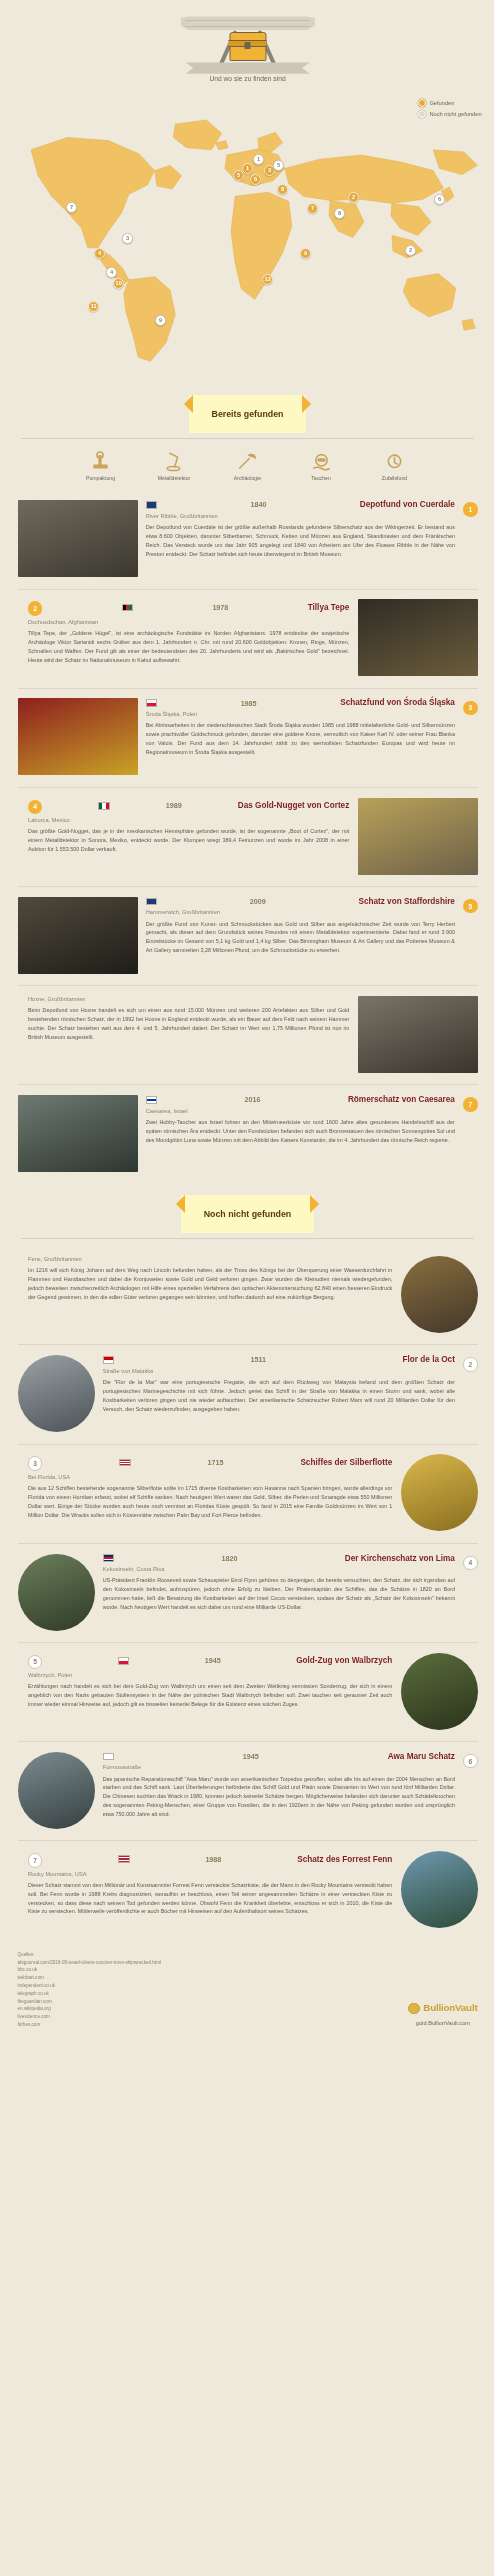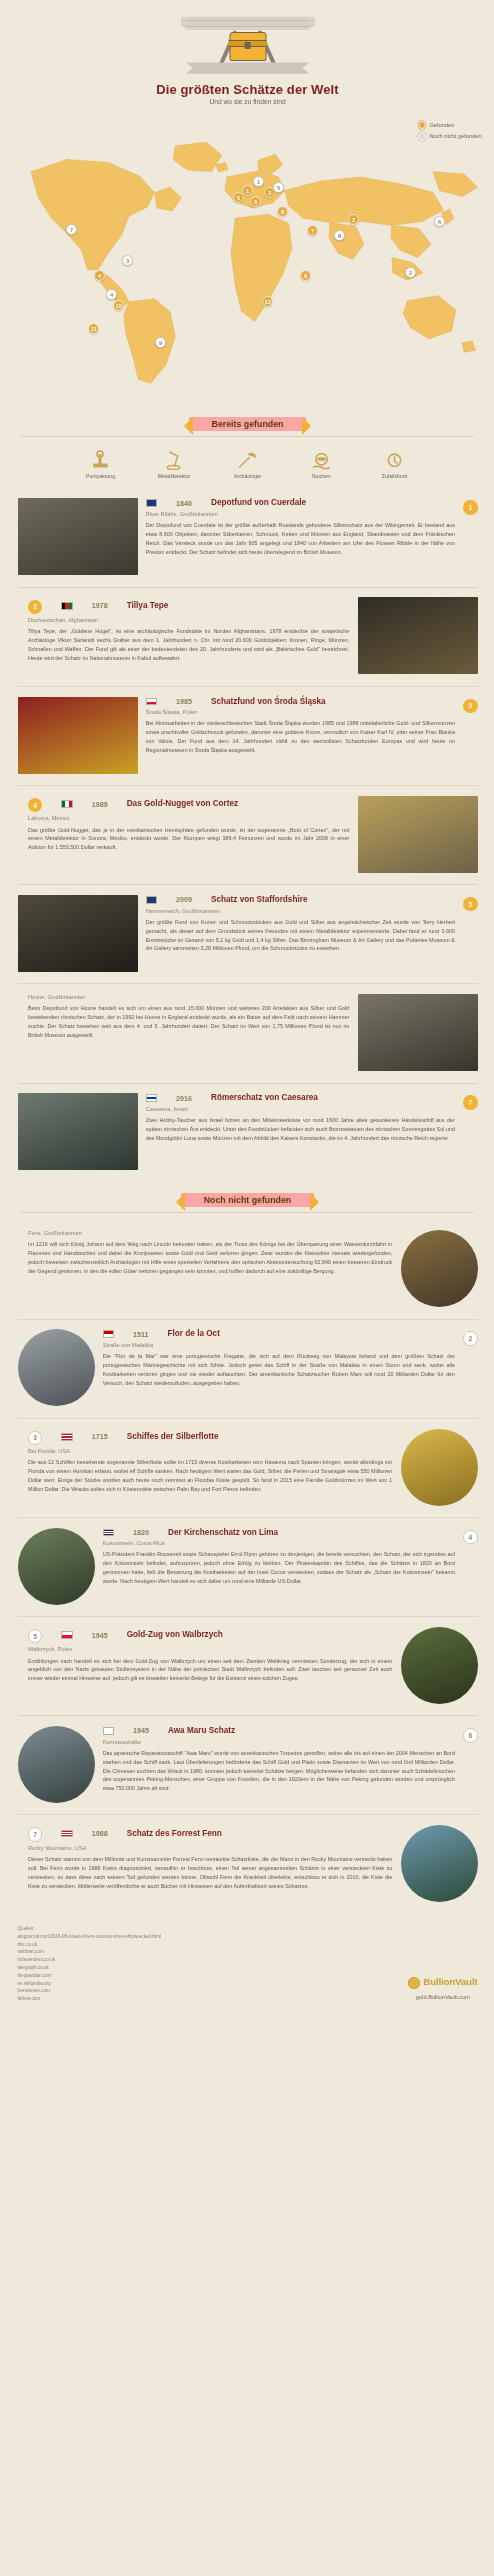--- a/index.html
+++ b/index.html
@@ -67,22 +67,22 @@
     position:absolute; width:11.3px; height:11.3px; border-radius:50%;
     background:#e7a93c; color:#fff; font-size:5.7px; font-weight:bold;
     display:flex; align-items:center; justify-content:center;
     border:1px solid #f5efe2; box-shadow:0 0.5px 1px rgba(0,0,0,.25);
   }
   .pin.nf { background:#fff; color:#8d8675; border:1px solid #cdc6b6; }
 
   
   .section-head { text-align:center; margin: 13.4px 0 5.2px; }
   .ribbon {
-    display:inline-block; background:#fca5a5; color:#5a3a0c; font-weight:bold;
-    font-size:8.8px; padding:2px 23px; position:relative;
+    display:inline-block; background:#fef9c3; color:#5a3a0c; font-weight:bold;
+    font-size:8.8px; padding:14px 23px; position:relative;
     border-radius:1px;
   }
   .ribbon:before, .ribbon:after{
     content:""; position:absolute; top:0; width:0; height:0; border:9.8px solid transparent;
   }
   .ribbon:before{ left:-13.4px; border-right-color:#f2b233; }
   .ribbon:after{ right:-13.4px; border-left-color:#f2b233; }
   .divider { height:0.5px; background:#d6cfbe; margin:0 20.6px 9.3px; }
 
   
@@ -92,21 +92,21 @@
 
   
   .entry { display:flex; gap:8.2px; padding: 8.2px 17.5px 9.3px; align-items:flex-start; }
   .entry.rev { flex-direction: row-reverse; padding-left: 28px; }
   .thumb {
     width: 120px; min-height: 77px; flex:0 0 120px; border-radius:1px; position:relative;
     overflow:hidden; background:#cfc8b8;
   }
   .thumb.round { border-radius:50%; width:77px; height:77px; flex:0 0 77px; }
   .ebody { flex:1; }
-  .ehead { display:flex; align-items:center; gap:19px; margin-bottom:3.1px; }
+  .ehead { display:flex; align-items:center; gap:19px; margin-bottom:3.1px;justify-content:space-between; }
   .flag { width:11.3px; height:7.7px; border:0.5px solid #b8b1a0; flex:0 0 11.3px; position:relative; overflow:hidden; }
   .eyear { font-size:7.2px; color:#8a7c58; font-weight:bold; }
   .etitle { font-size:8.2px; color:#7d1f1f; font-weight:bold; margin:0 0 0.5px; }
   .eplace { font-size:5.7px; color:#8b8374; margin:0 0 4.1px; }
   .etext { font-size:5.4px; line-height:1.65; color:#5f594e; margin:0; text-align:justify; }
   .ebadge {
     width:14.4px; height:14.4px; border-radius:50%; background:#f2b233; color:#fff;
     font-size:6.7px; font-weight:bold; display:flex; align-items:center; justify-content:center;
     flex:0 0 14.4px; margin-top:2.1px;
   }
@@ -130,21 +130,20 @@
   <div class="header">
     <div class="crest">
       <div class="banner-top"></div>
       <div class="axes">
         <div class="axe l"></div>
         <div class="axe r"></div>
       </div>
       <div class="chest"></div>
       <div class="banner-bottom"></div>
     </div>
-    <h1 class="title">Die größten Schätze der Welt</h1>
     <p class="subtitle">Und wo sie zu finden sind</p>
   </div>
 
   <div class="map-wrap">
     <svg class="map-svg" width="495" height="289" viewBox="0 0 960 560">
       <g fill="#f0c264" stroke="#e2b251" stroke-width="1">
 
         <path d="M60 110 L130 86 L210 92 L270 118 L300 150 L286 178 L250 196 L236 232 L210 268 L190 300 L170 300 L158 262 L130 230 L100 200 L74 160 Z"></path>
         <path d="M300 150 L330 140 L352 160 L334 186 L304 180 Z"></path>
 

